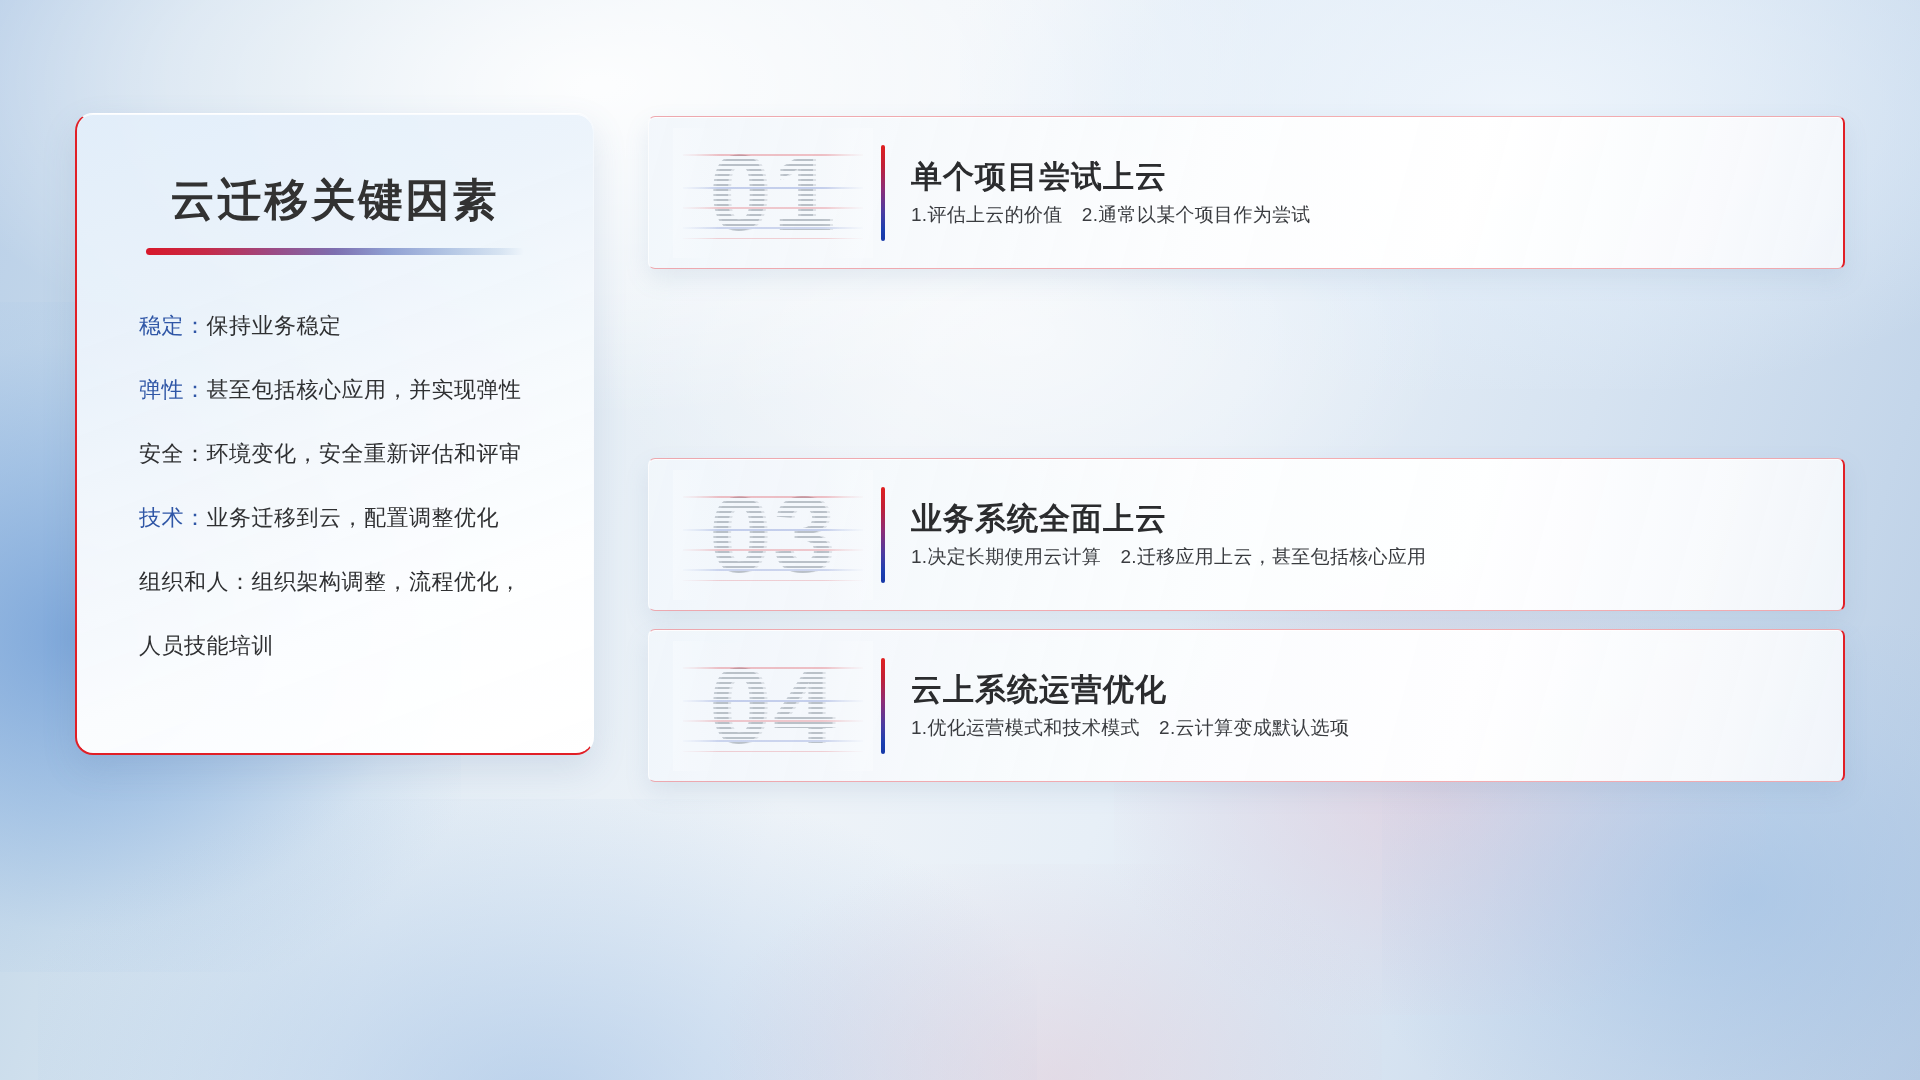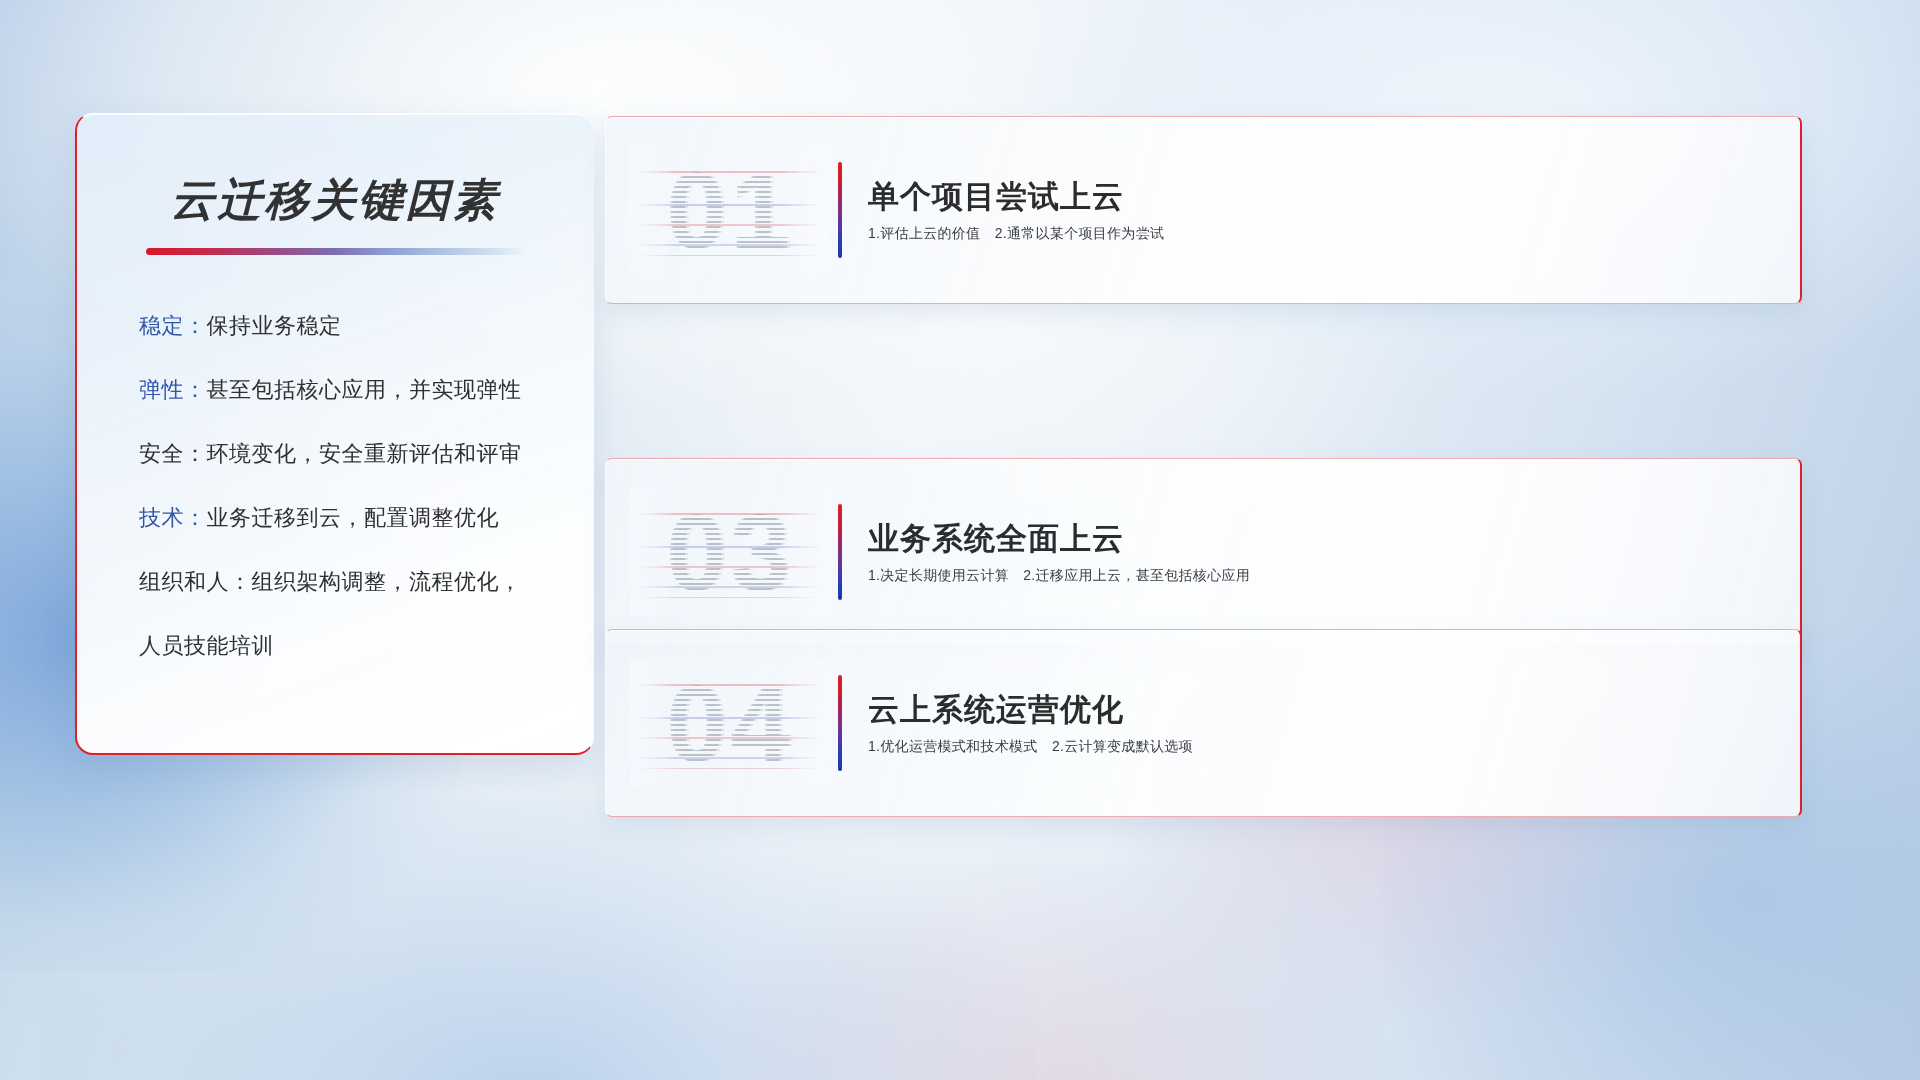--- a/index.html
+++ b/index.html
@@ -84,21 +84,20 @@
   .panel-inner { position:absolute; inset:0; padding:46px 38px 0 38px; }
 
   .panel-title {
     text-align:center;
     font-size:44px;
     font-weight:700;
     color:#323232;
     letter-spacing:3px;
     line-height:1;
     margin-top:18px;
-    font-style:italic;
   }
   .title-rule {
     margin:26px auto 0 auto;
     width:378px; height:7px;
     border-radius:4px;
     background:linear-gradient(90deg,
       #d8182a 0%,
       #c62a48 16%,
       #9a4b86 34%,
       #7d6fb0 50%,
@@ -117,21 +116,21 @@
     white-space:nowrap;
     letter-spacing:.5px;
   }
   .p-line:last-child { margin-bottom:0; }
   .p-line .k { color:#2f56a6; }
   .p-line .k.dark { color:#2f3032; }
 
   
   .card {
     position:absolute;
-    left:605px; width:1197px; height:188px;
+    left:648px; width:1197px; height:153px;
     border-radius:7px;
     background:
       linear-gradient(105deg,
         rgba(241,246,251,.90) 0%,
         rgba(246,249,252,.93) 22%,
         rgba(252,253,254,.96) 46%,
         rgba(255,255,255,.97) 68%,
         rgba(250,251,253,.95) 88%,
         rgba(244,247,251,.93) 100%);
     border-right:2px solid #e11f26;
@@ -227,21 +226,21 @@
   .card-title {
     font-size:31px;
     font-weight:700;
     color:#2b2c2e;
     line-height:1.18;
     letter-spacing:1px;
     white-space:nowrap;
   }
   .card-desc {
     margin-top:9px;
-    font-size:14px;
+    font-size:19px;
     color:#3a3c40;
     line-height:1.2;
     letter-spacing:.3px;
     white-space:nowrap;
   }
 </style>
 </head>
 <body>
 
 <div id="bg">

